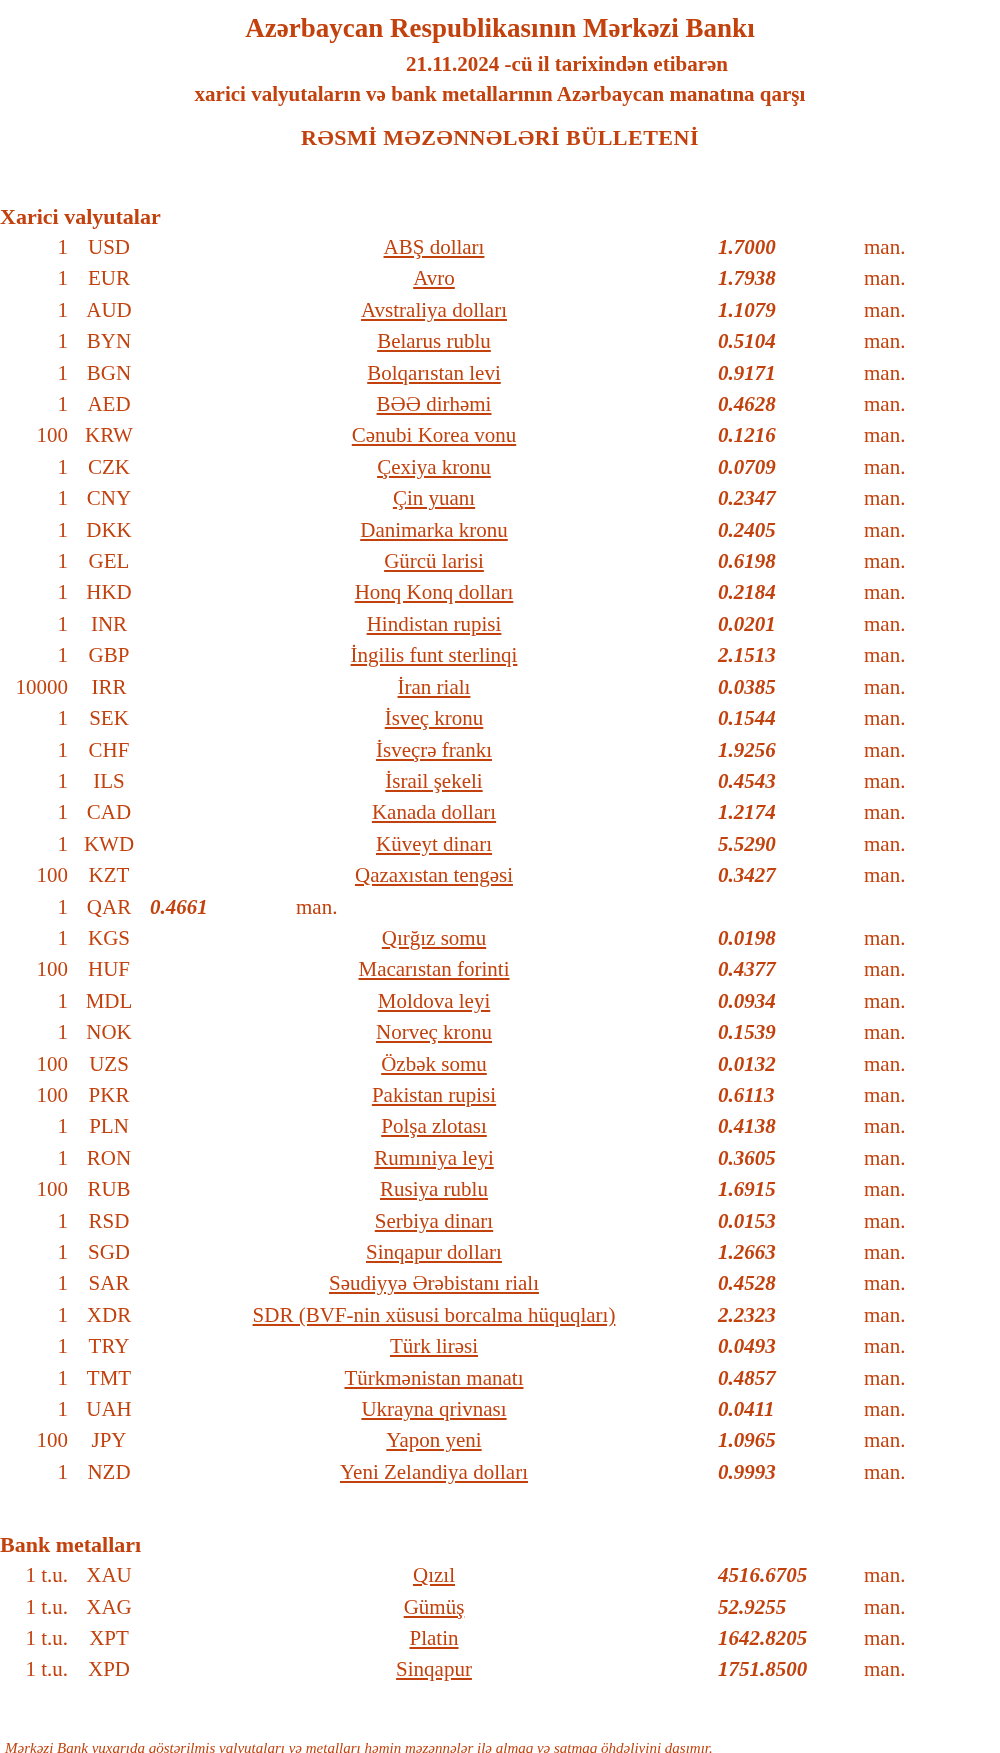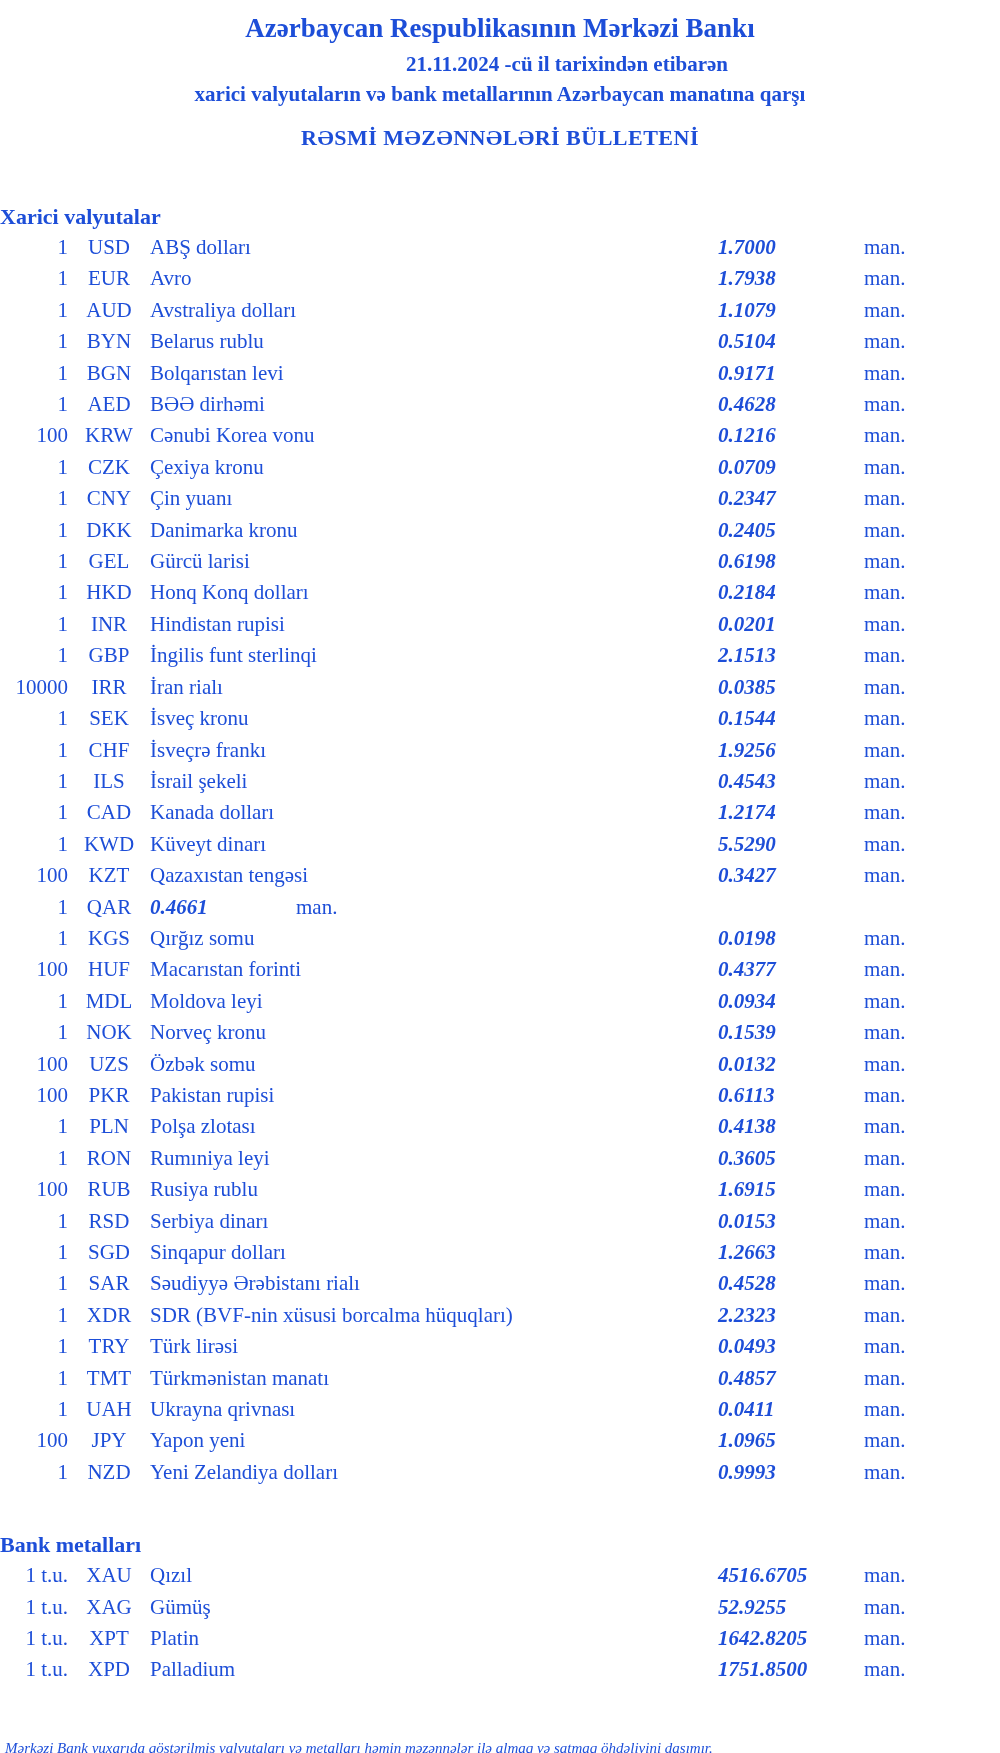--- a/index.html
+++ b/index.html
@@ -1,21 +1,21 @@
 <!DOCTYPE html>
 <html><head>
 <meta charset="utf-8">
 <style>
   html, body { margin: 0; padding: 0; background: #ffffff; }
   .page {
     position: relative;
     width: 1000px;
     height: 1753px;
     background: #ffffff;
-    color: #1d4ed8;
+    color: #c2410c;
     font-family: "Liberation Serif", "DejaVu Serif", serif;
     overflow: hidden;
   }
   .doc-title {
     padding-top: 12px;
     font-size: 27px;
     line-height: 32px;
     font-weight: bold;
     text-align: center;
     white-space: nowrap;
@@ -42,21 +42,21 @@
   .rate-table { width: 915px; }
   .rate-row {
     display: flex;
     align-items: baseline;
     line-height: 31.4px;
     font-size: 21px;
     white-space: nowrap;
   }
   .col-qty  { width: 68px;  text-align: right; }
   .col-code { width: 82px;  text-align: center; }
-  .col-name { flex: 1;      text-align: left; overflow: hidden; }
+  .col-name { flex: 1;      text-align: center; overflow: hidden; text-decoration: underline; }
   .col-rate { width: 130px; text-align: left; font-weight: bold; font-style: italic; }
   .col-unit { width: 67px;  box-sizing: border-box; padding-left: 16px; text-align: left; }
   .footer-note {
     margin-top: 47px;
     padding-left: 5px;
     font-size: 15px;
     line-height: 30px;
     font-style: italic;
     white-space: nowrap;
   }
@@ -419,21 +419,21 @@
         <span class="col-qty">1 t.u.</span>
         <span class="col-code">XPT</span>
         <span class="col-name">Platin</span>
         <span class="col-rate">1642.8205</span>
         <span class="col-unit">man.</span>
       </div>
 
       <div class="rate-row">
         <span class="col-qty">1 t.u.</span>
         <span class="col-code">XPD</span>
-        <span class="col-name">Palladium</span>
+        <span class="col-name">Sinqapur</span>
         <span class="col-rate">1751.8500</span>
         <span class="col-unit">man.</span>
       </div>
     </div>
 
   <div class="footer-note">Mərkəzi Bank yuxarıda göstərilmiş valyutaları və metalları həmin məzənnələr ilə almaq və satmaq öhdəliyini daşımır.</div>
 
 </div>
 
 </body></html>

